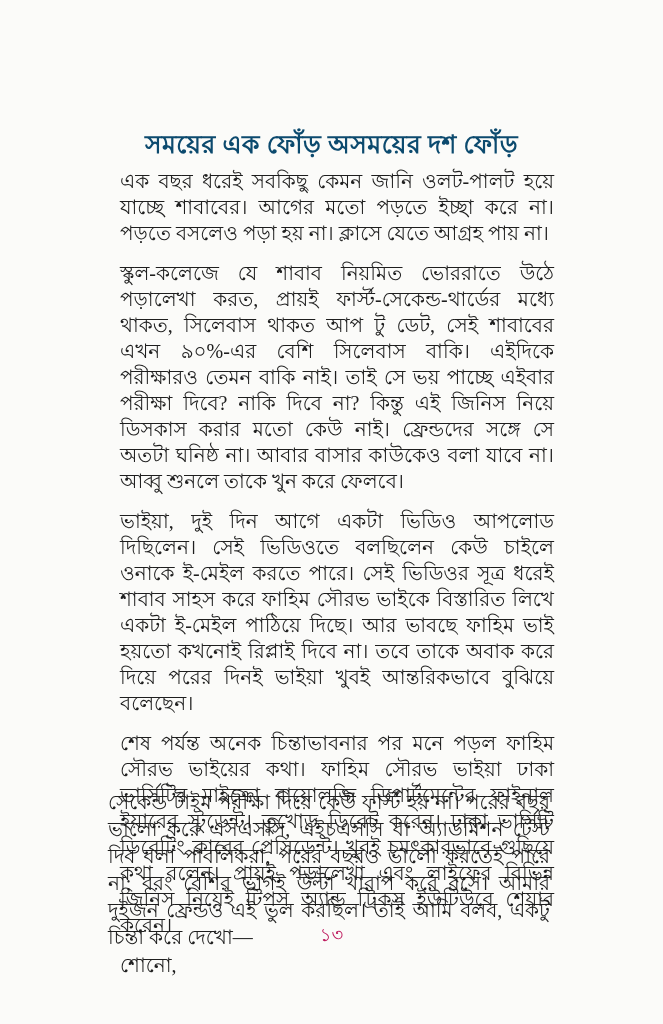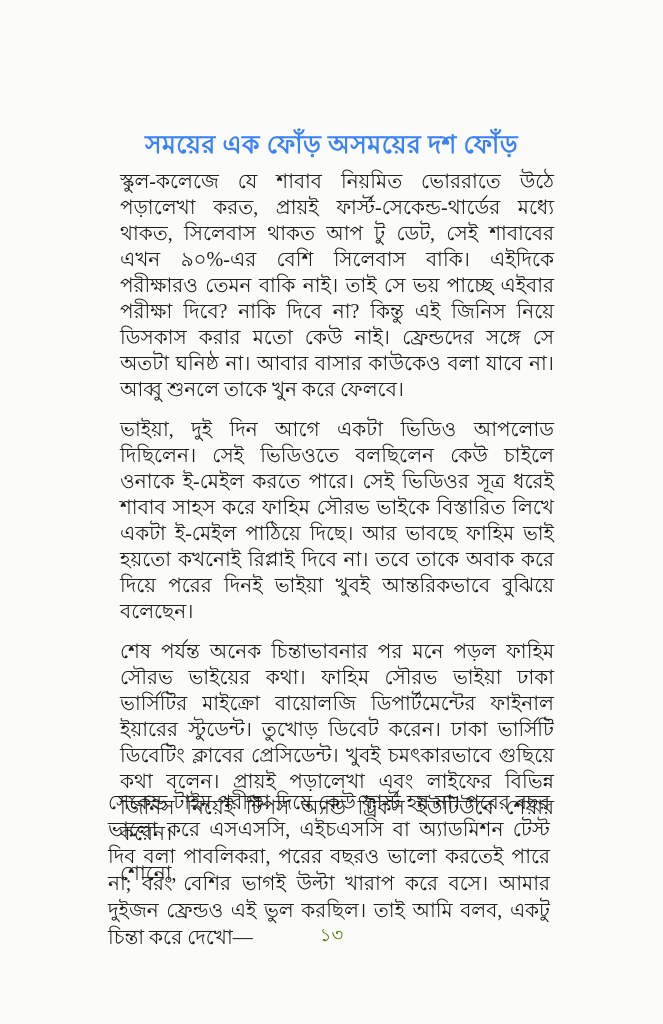--- a/index.html
+++ b/index.html
@@ -22,21 +22,21 @@
   }
   .chapter-title {
     position: absolute;
     top: 108px;
     left: 0;
     width: 663px;
     text-align: center;
     font-size: 25px;
     font-weight: bold;
     letter-spacing: 0.5px;
-    color: #3b82f6;
+    color: #0c4a6e;
   }
   .narrative-block {
     position: absolute;
     top: 168px;
     left: 120px;
     width: 434px;
   }
   .narrative-block p {
     margin: 0 0 14px 0;
     font-size: 20px;
@@ -60,31 +60,32 @@
     text-align: justify;
     text-justify: inter-word;
   }
   .page-number {
     position: absolute;
     top: 921px;
     left: 0;
     width: 663px;
     text-align: center;
     font-size: 18px;
-    color: #4d7c0f;
+    color: #be185d;
   }
 </style>
 </head>
 <body>
 
 <div class="page">
 
   <h1 class="chapter-title">সময়ের এক ফোঁড় অসময়ের দশ ফোঁড়</h1>
 
   <div class="narrative-block">
+    <p>এক বছর ধরেই সবকিছু কেমন জানি ওলট-পালট হয়ে যাচ্ছে শাবাবের। আগের মতো পড়তে ইচ্ছা করে না। পড়তে বসলেও পড়া হয় না। ক্লাসে যেতে আগ্রহ পায় না।</p>
     <p>স্কুল-কলেজে যে শাবাব নিয়মিত ভোররাতে উঠে পড়ালেখা করত, প্রায়ই ফার্স্ট-সেকেন্ড-থার্ডের মধ্যে থাকত, সিলেবাস থাকত আপ টু ডেট, সেই শাবাবের এখন ৯০%-এর বেশি সিলেবাস বাকি। এইদিকে পরীক্ষারও তেমন বাকি নাই। তাই সে ভয় পাচ্ছে এইবার পরীক্ষা দিবে? নাকি দিবে না? কিন্তু এই জিনিস নিয়ে ডিসকাস করার মতো কেউ নাই। ফ্রেন্ডদের সঙ্গে সে অতটা ঘনিষ্ঠ না। আবার বাসার কাউকেও বলা যাবে না। আব্বু শুনলে তাকে খুন করে ফেলবে।</p>
     <p>ভাইয়া, দুই দিন আগে একটা ভিডিও আপলোড দিছিলেন। সেই ভিডিওতে বলছিলেন কেউ চাইলে ওনাকে ই-মেইল করতে পারে। সেই ভিডিওর সূত্র ধরেই শাবাব সাহস করে ফাহিম সৌরভ ভাইকে বিস্তারিত লিখে একটা ই-মেইল পাঠিয়ে দিছে। আর ভাবছে ফাহিম ভাই হয়তো কখনোই রিপ্লাই দিবে না। তবে তাকে অবাক করে দিয়ে পরের দিনই ভাইয়া খুবই আন্তরিকভাবে বুঝিয়ে বলেছেন।</p>
     <p>শেষ পর্যন্ত অনেক চিন্তাভাবনার পর মনে পড়ল ফাহিম সৌরভ ভাইয়ের কথা। ফাহিম সৌরভ ভাইয়া ঢাকা ভার্সিটির মাইক্রো বায়োলজি ডিপার্টমেন্টের ফাইনাল ইয়ারের স্টুডেন্ট। তুখোড় ডিবেট করেন। ঢাকা ভার্সিটি ডিবেটিং ক্লাবের প্রেসিডেন্ট। খুবই চমৎকারভাবে গুছিয়ে কথা বলেন। প্রায়ই পড়ালেখা এবং লাইফের বিভিন্ন জিনিস নিয়েই টিপস অ্যান্ড ট্রিকস ইউটিউবে শেয়ার করেন।</p>
     <p class="dialogue-lead">শোনো,</p>
   </div>
 
   <div class="quote-block">
     <p>সেকেন্ড টাইম পরীক্ষা দিয়ে কেউ ফার্স্ট হয় না। পরের বছর ভালো করে এসএসসি, এইচএসসি বা অ্যাডমিশন টেস্ট দিব বলা পাবলিকরা, পরের বছরও ভালো করতেই পারে না; বরং বেশির ভাগই উল্টা খারাপ করে বসে। আমার দুইজন ফ্রেন্ডও এই ভুল করছিল। তাই আমি বলব, একটু চিন্তা করে দেখো—</p>
   </div>
 

